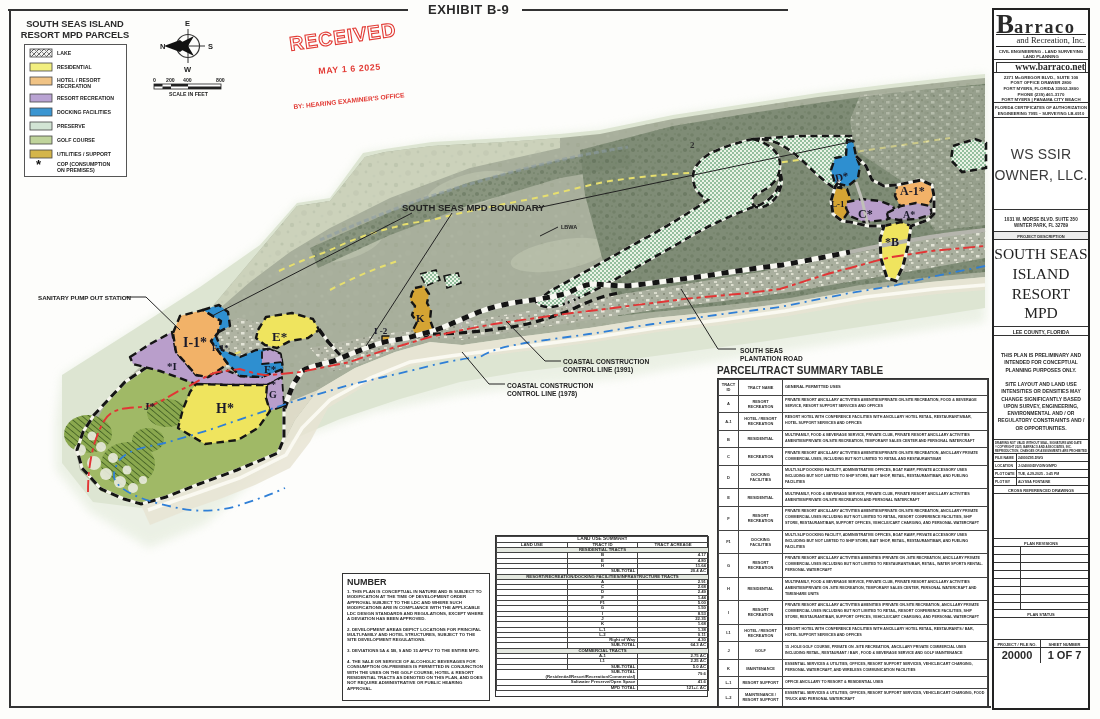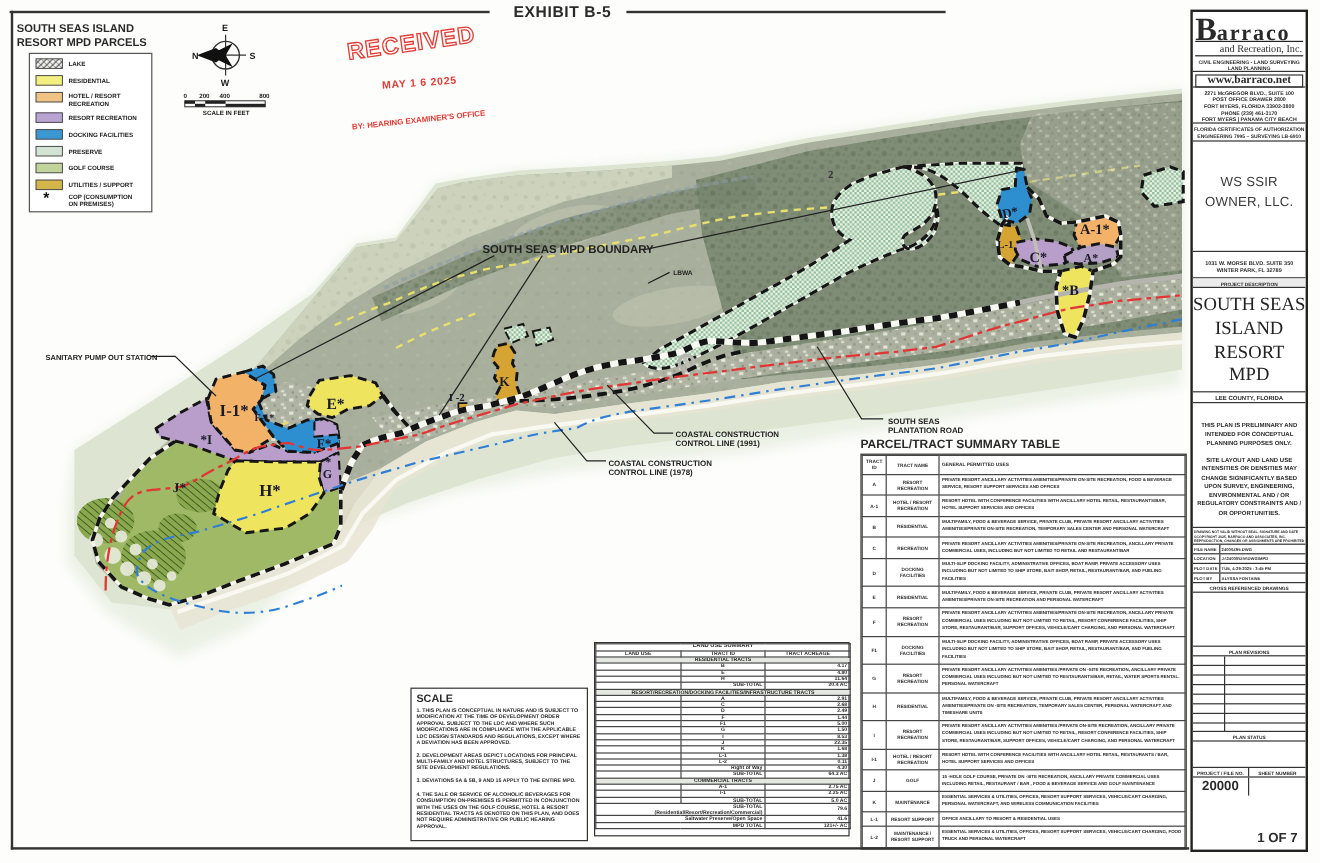--- a/index.html
+++ b/index.html
@@ -240,23 +240,23 @@
 <text x="836" y="182" font-size="11" transform="rotate(-12 836 182)">D*</text>
 <text x="831" y="207" font-size="9">L-1</text>
 <text x="858" y="218" font-size="12">C*</text>
 <text x="900" y="195" font-size="12">A-1*</text>
 <text x="903" y="218" font-size="10">A*</text>
 <text x="885" y="246" font-size="12">*B</text>
 <text x="690" y="148" font-size="9" fill="#333">2</text>
 </g>
 </svg>
 
-<div class="abs" style="left:428px;top:2px;font-size:13px;font-weight:bold;letter-spacing:0.5px;">EXHIBIT B-5</div>
-
-<div class="abs" style="left:14px;top:19px;width:122px;font-weight:bold;font-size:9.3px;line-height:1.2;white-space:nowrap;">SOUTH SEAS ISLAND<br>RESORT MPD PARCELS</div>
+<div class="abs" style="left:428px;top:2px;font-size:13px;font-weight:bold;letter-spacing:0.5px;">EXHIBIT B-9</div>
+
+<div class="abs" style="left:14px;top:19px;width:122px;text-align:center;font-weight:bold;font-size:9.3px;line-height:1.2;white-space:nowrap;">SOUTH SEAS ISLAND<br>RESORT MPD PARCELS</div>
 <div class="abs" style="left:24px;top:44px;width:103px;height:133px;border:1px solid #555;background:#fff;"></div>
 <svg class="abs" style="left:24px;top:44px;" width="103" height="133" viewBox="0 0 103 133">
 <g stroke="#444" stroke-width="0.8">
 <rect x="6" y="5" width="22" height="8" fill="url(#lakeh)"></rect>
 <rect x="6" y="19" width="22" height="8" fill="#f2ef7f"></rect>
 <rect x="6" y="33" width="22" height="8" fill="#f0c385"></rect>
 <rect x="6" y="50" width="22" height="8" fill="#b9a3d3"></rect>
 <rect x="6" y="64" width="22" height="8" fill="#3b96d2"></rect>
 <rect x="6" y="78" width="22" height="8" fill="#d2e4d4"></rect>
 <rect x="6" y="92" width="22" height="8" fill="#c0d49c"></rect>
@@ -305,21 +305,21 @@
 <text x="15" y="14">SCALE IN FEET</text>
 </g>
 </g>
 </svg>
 
 <div class="abs" style="left:288px;top:33px;transform:rotate(-8deg);transform-origin:left top;font-weight:bold;font-size:19.5px;letter-spacing:1px;-webkit-text-stroke:1.1px #e23b35;color:transparent;font-family:'Liberation Sans',sans-serif;">RECEIVED</div>
 <div class="abs" style="left:318px;top:66px;transform:rotate(-4deg);transform-origin:left top;color:#e23b35;font-weight:bold;font-size:8.8px;letter-spacing:0.6px;">MAY 1 6 2025</div>
 <div class="abs" style="left:293px;top:103px;transform:rotate(-6deg);transform-origin:left top;color:#e23b35;font-weight:bold;font-size:6.6px;letter-spacing:0;">BY: HEARING EXAMINER'S OFFICE</div>
 
 <div class="abs" style="left:342px;top:573px;width:148px;height:128px;border:1.3px solid #333;background:#fff;padding:3px 4px;">
-<div style="font-size:9px;font-weight:bold;">SCALE</div>
+<div style="font-size:9px;font-weight:bold;">NUMBER</div>
 <div style="font-size:4.4px;font-weight:bold;line-height:1.22;margin-top:2px;">
 1. THIS PLAN IS CONCEPTUAL IN NATURE AND IS SUBJECT TO MODIFICATION AT THE TIME OF DEVELOPMENT ORDER APPROVAL SUBJECT TO THE LDC AND WHERE SUCH MODIFICATIONS ARE IN COMPLIANCE WITH THE APPLICABLE LDC DESIGN STANDARDS AND REGULATIONS, EXCEPT WHERE A DEVIATION HAS BEEN APPROVED.<br><br>
 2. DEVELOPMENT AREAS DEPICT LOCATIONS FOR PRINCIPAL MULTI-FAMILY AND HOTEL STRUCTURES, SUBJECT TO THE SITE DEVELOPMENT REGULATIONS.<br><br>
 3. DEVIATIONS 5A &amp; 5B, 9 AND 15 APPLY TO THE ENTIRE MPD.<br><br>
 4. THE SALE OR SERVICE OF ALCOHOLIC BEVERAGES FOR CONSUMPTION ON-PREMISES IS PERMITTED IN CONJUNCTION WITH THE USES ON THE GOLF COURSE, HOTEL &amp; RESORT RESIDENTIAL TRACTS AS DENOTED ON THIS PLAN, AND DOES NOT REQUIRE ADMINISTRATIVE OR PUBLIC HEARING APPROVAL.
 </div>
 </div>
 
 <div class="abs" id="landuse" style="left:495px;top:535px;width:213px;height:162px;border:1px solid #333;background:#fff;font-size:4.3px;font-weight:bold;">
 <style>
@@ -567,29 +567,29 @@
 
 <div class="abs" id="sidebar" style="left:992px;top:8px;width:98px;height:702px;border:2px solid #222;background:#fff;overflow:hidden;">
 
  <div style="height:50px;border-bottom:1px solid #333;padding:1px 2px 0 2px;">
   <div style="font-family:'Liberation Serif',serif;font-weight:bold;border-bottom:1.6px solid #222;line-height:1.0;height:24px;"><span style="font-size:27px;">B</span><span style="font-size:18.5px;letter-spacing:1.5px;">arraco</span></div>
   <div style="font-family:'Liberation Serif',serif;font-size:8.5px;text-align:right;border-bottom:1.6px solid #222;padding:0 1px 1px 0;">and Recreation, Inc.</div>
   <div style="font-size:4.3px;font-weight:bold;text-align:center;margin-top:1.5px;line-height:1.3;white-space:nowrap;">CIVIL ENGINEERING - LAND SURVEYING<br>LAND PLANNING</div>
  </div>
 
  <div style="height:13px;border-bottom:1px solid #333;padding:1.5px 2px;">
-  <div style="border:1px solid #333;font-family:'Liberation Serif',serif;font-weight:bold;font-size:9.5px;text-align:center;line-height:1;">www.barraco.net</div>
+  <div style="border:1px solid #333;font-family:'Liberation Serif',serif;font-weight:bold;font-size:9.5px;text-align:right;line-height:1;">www.barraco.net</div>
  </div>
 
  <div style="height:30px;border-bottom:1px solid #333;font-size:4.4px;font-weight:bold;text-align:center;line-height:1.3;padding-top:1.5px;">2271 McGREGOR BLVD., SUITE 100<br>POST OFFICE DRAWER 2800<br>FORT MYERS, FLORIDA 33902-3800<br>PHONE (239) 461-3170<br>FORT MYERS | PANAMA CITY BEACH</div>
 
  <div style="height:15px;border-bottom:1px solid #333;font-size:4.2px;font-weight:bold;text-align:center;line-height:1.5;padding-top:1.5px;white-space:nowrap;">FLORIDA CERTIFICATES OF AUTHORIZATION<br>ENGINEERING 7995 – SURVEYING LB-6910</div>
 
  <div style="height:92px;border-bottom:1px solid #333;">
-  <div style="font-size:11px;text-align:center;letter-spacing:0.2px;padding-top:26px;color:#3a3a3a;line-height:1.5;">WS SSIR<br>OWNER, LLC.</div>
+  <div style="font-size:14px;text-align:center;letter-spacing:0.2px;padding-top:26px;color:#3a3a3a;line-height:1.5;">WS SSIR<br>OWNER, LLC.</div>
  </div>
  <div style="height:22px;border-bottom:1.5px solid #333;font-size:4.6px;font-weight:bold;text-align:center;padding-top:7px;line-height:1.4;">1031 W. MORSE BLVD. SUITE 350<br>WINTER PARK, FL 32789</div>
  <div style="height:8px;border-bottom:1px solid #333;font-size:4px;font-weight:bold;text-align:center;background:#ececec;padding-top:1.5px;">PROJECT DESCRIPTION</div>
 
  <div style="height:86px;font-family:'Liberation Serif',serif;font-size:15.5px;text-align:center;line-height:1.28;padding-top:4px;color:#222;">SOUTH SEAS<br>ISLAND<br>RESORT<br>MPD</div>
  <div style="height:10px;border-top:1.2px solid #333;border-bottom:1.8px solid #333;font-size:5px;font-weight:bold;text-align:center;padding-top:2px;">LEE COUNTY, FLORIDA</div>
 
  <div style="height:104px;border-bottom:1px solid #333;font-size:5px;font-weight:bold;text-align:center;line-height:1.45;padding-top:16px;">THIS PLAN IS PRELIMINARY AND<br>INTENDED FOR CONCEPTUAL<br>PLANNING PURPOSES ONLY.<br><br>SITE LAYOUT AND LAND USE<br>INTENSITIES OR DENSITIES MAY<br>CHANGE SIGNIFICANTLY BASED<br>UPON SURVEY, ENGINEERING,<br>ENVIRONMENTAL AND / OR<br>REGULATORY CONSTRAINTS AND /<br>OR OPPORTUNITIES.</div>
 
  <div style="height:14px;border-bottom:1px solid #333;font-size:2.9px;font-weight:bold;line-height:1.45;padding:1px;white-space:nowrap;overflow:hidden;">DRAWING NOT VALID WITHOUT SEAL, SIGNATURE AND DATE<br>©COPYRIGHT 2025, BARRACO AND ASSOCIATES, INC.<br>REPRODUCTION, CHANGES OR ASSIGNMENTS ARE PROHIBITED</div>
@@ -631,21 +631,21 @@
  <div style="height:8px;border-bottom:1px solid #333;font-size:4px;font-weight:bold;text-align:center;padding-top:1.5px;">PLAN STATUS</div>
  <div style="height:22px;border-bottom:1.5px solid #333;"></div>
 
 
  <div style="display:flex;font-size:4px;font-weight:bold;text-align:center;border-bottom:1px solid #333;height:8px;">
         <div style="width:47px;border-right:1px solid #333;padding-top:1.5px;">PROJECT / FILE NO.</div>
         <div style="flex:1;padding-top:1.5px;">SHEET NUMBER</div>
       </div>
  <div style="display:flex;font-size:11px;font-weight:bold;text-align:center;height:15px;">
         <div style="width:47px;border-right:1px solid #333;padding-top:1px;">20000</div>
-        <div style="flex:1;padding-top:1px;margin-top:44px;">1 OF 7</div>
+        <div style="flex:1;padding-top:1px;">1 OF 7</div>
       </div>
 </div>
 
 <div class="abs" style="left:8px;top:9px;width:400px;height:2px;background:#333;"></div>
 <div class="abs" style="left:522px;top:9px;width:266px;height:2px;background:#333;"></div>
 
 <div class="abs" style="left:9px;top:9px;width:2px;height:699px;background:#333;"></div>
 
 <div class="abs" style="left:9px;top:706px;width:982px;height:2px;background:#333;"></div>
 </div>

